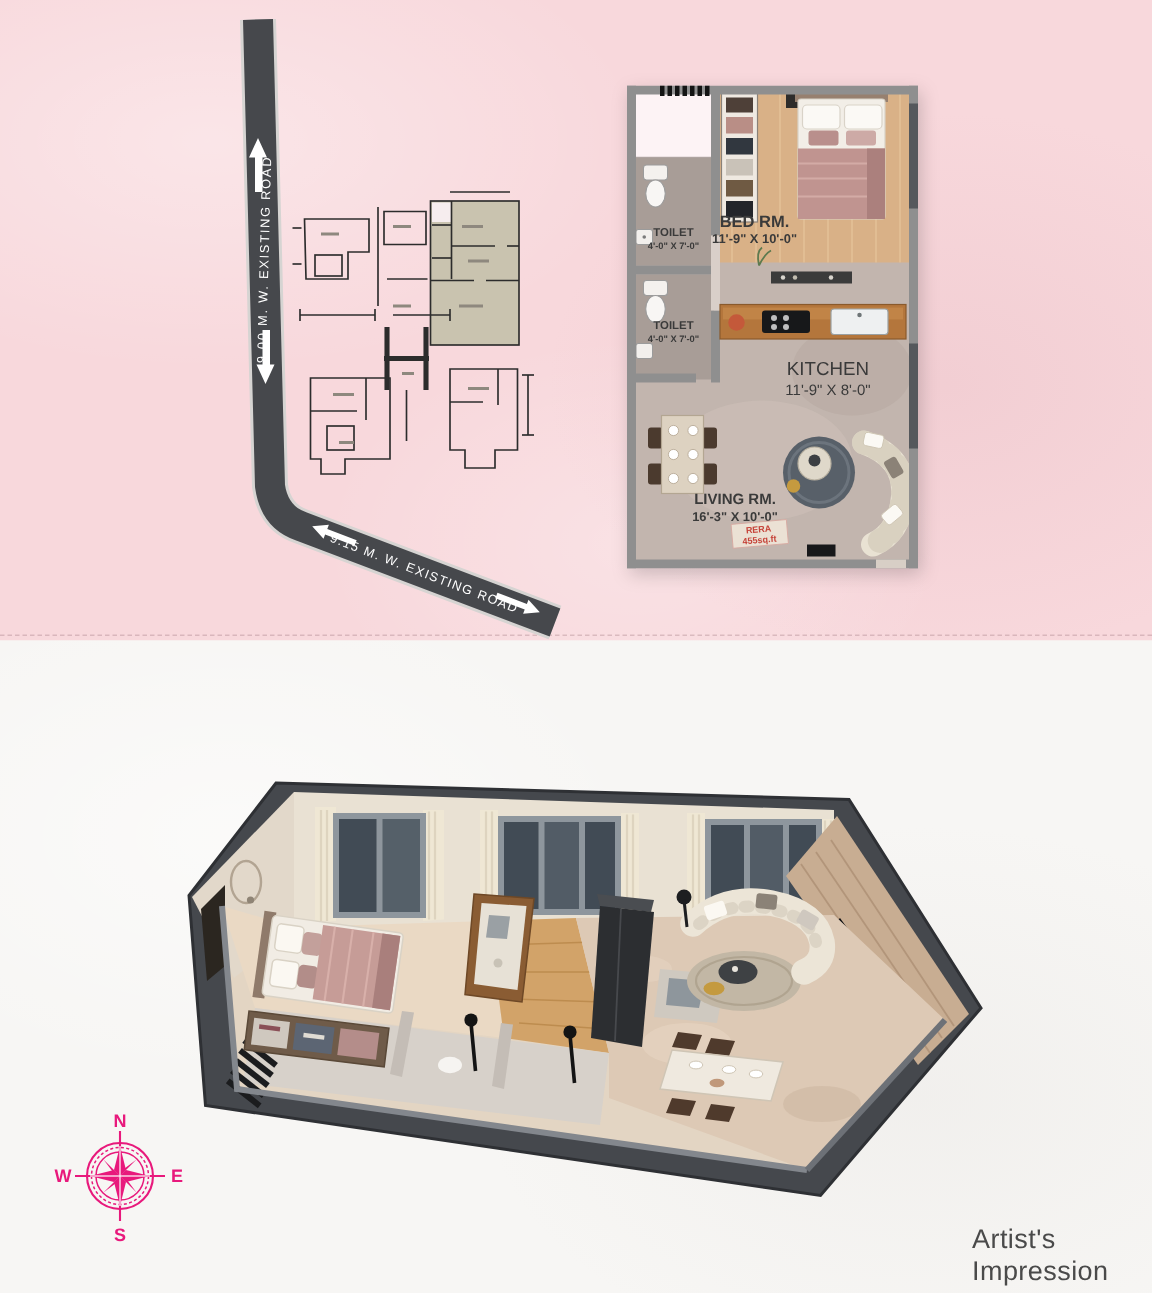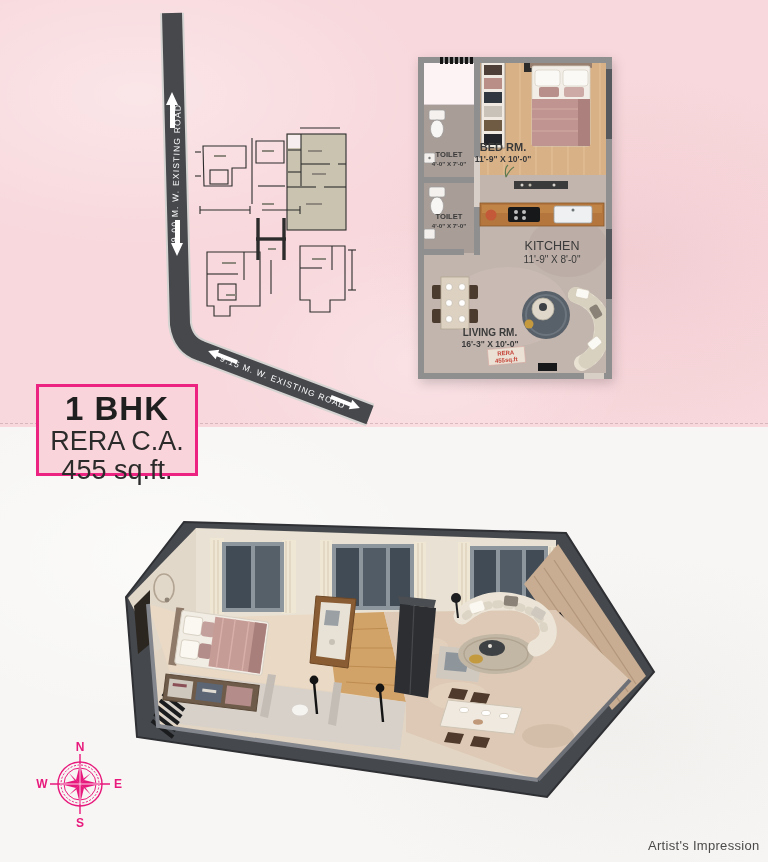--- a/index.html
+++ b/index.html
@@ -26,21 +26,21 @@
   
   .unit-label{left:36px;top:384px;width:162px;height:92px;box-sizing:border-box;
      background:#f9d4da;border:3px solid #ec2380;text-align:center;color:#1f1f1f;}
   .unit-label .t1{font-size:33px;font-weight:bold;letter-spacing:1px;margin-top:3px;}
   .unit-label .t2{font-size:27px;margin-top:-2px;color:#2b2b2b;}
   .unit-label .t3{font-size:27px;margin-top:-2px;color:#2b2b2b;}
 
   
   .plan2d{left:418px;top:57px;width:194px;height:322px;filter:drop-shadow(2px 4px 6px rgba(0,0,0,.18));}
 
-  .credit{left:648px;top:816px;font-size:13px;color:#4a4a4a;letter-spacing:.3px;margin-top:22px;}
+  .credit{left:648px;top:816px;font-size:18px;color:#4a4a4a;letter-spacing:.3px;}
 </style>
 </head>
 <body>
 
 <div class="screen">
   <div class="bg-top"></div>
   <div class="bg-bottom"></div>
   <div class="seam"></div>
 
   <svg class="abs" style="left:0;top:0" width="410" height="432" viewBox="0 0 410 432">
@@ -277,25 +277,20 @@
       <text x="72" y="290" font-size="8.6" font-weight="bold">16'-3" X 10'-0"</text>
     </g>
 
     <g transform="rotate(-5 88 299)">
       <rect x="70" y="291" width="37" height="16" fill="#efe5d8" opacity=".92" stroke="#d9a8a0" stroke-width=".6"></rect>
       <text x="88" y="298" font-size="6" font-weight="bold" text-anchor="middle" fill="#c6443a">RERA</text>
       <text x="88" y="305" font-size="6" font-weight="bold" text-anchor="middle" fill="#c6443a">455sq.ft</text>
     </g>
   </svg>
 
-  <div class="abs unit-label">
-    <div class="t1">1 BHK</div>
-    <div class="t2">RERA C.A.</div>
-    <div class="t3">455 sq.ft.</div>
-  </div>
 
   <svg class="abs" style="left:118px;top:496px" width="548" height="316" viewBox="0 0 548 316">
 
     <polygon points="66,26 448,37 536,176 429,301 19,241 8,101" fill="#45484d"></polygon>
     <polygon points="66,26 448,37 536,176 429,301 19,241 8,101" fill="none" stroke="#2e3034" stroke-width="2"></polygon>
 
     <polygon points="78,122 438,114 512,184 420,284 40,230 30,108" fill="#e3d5c3"></polygon>
 
     <g>
       <polygon points="78,32 438,44 438,116 78,124" fill="#e9e1d3"></polygon>

